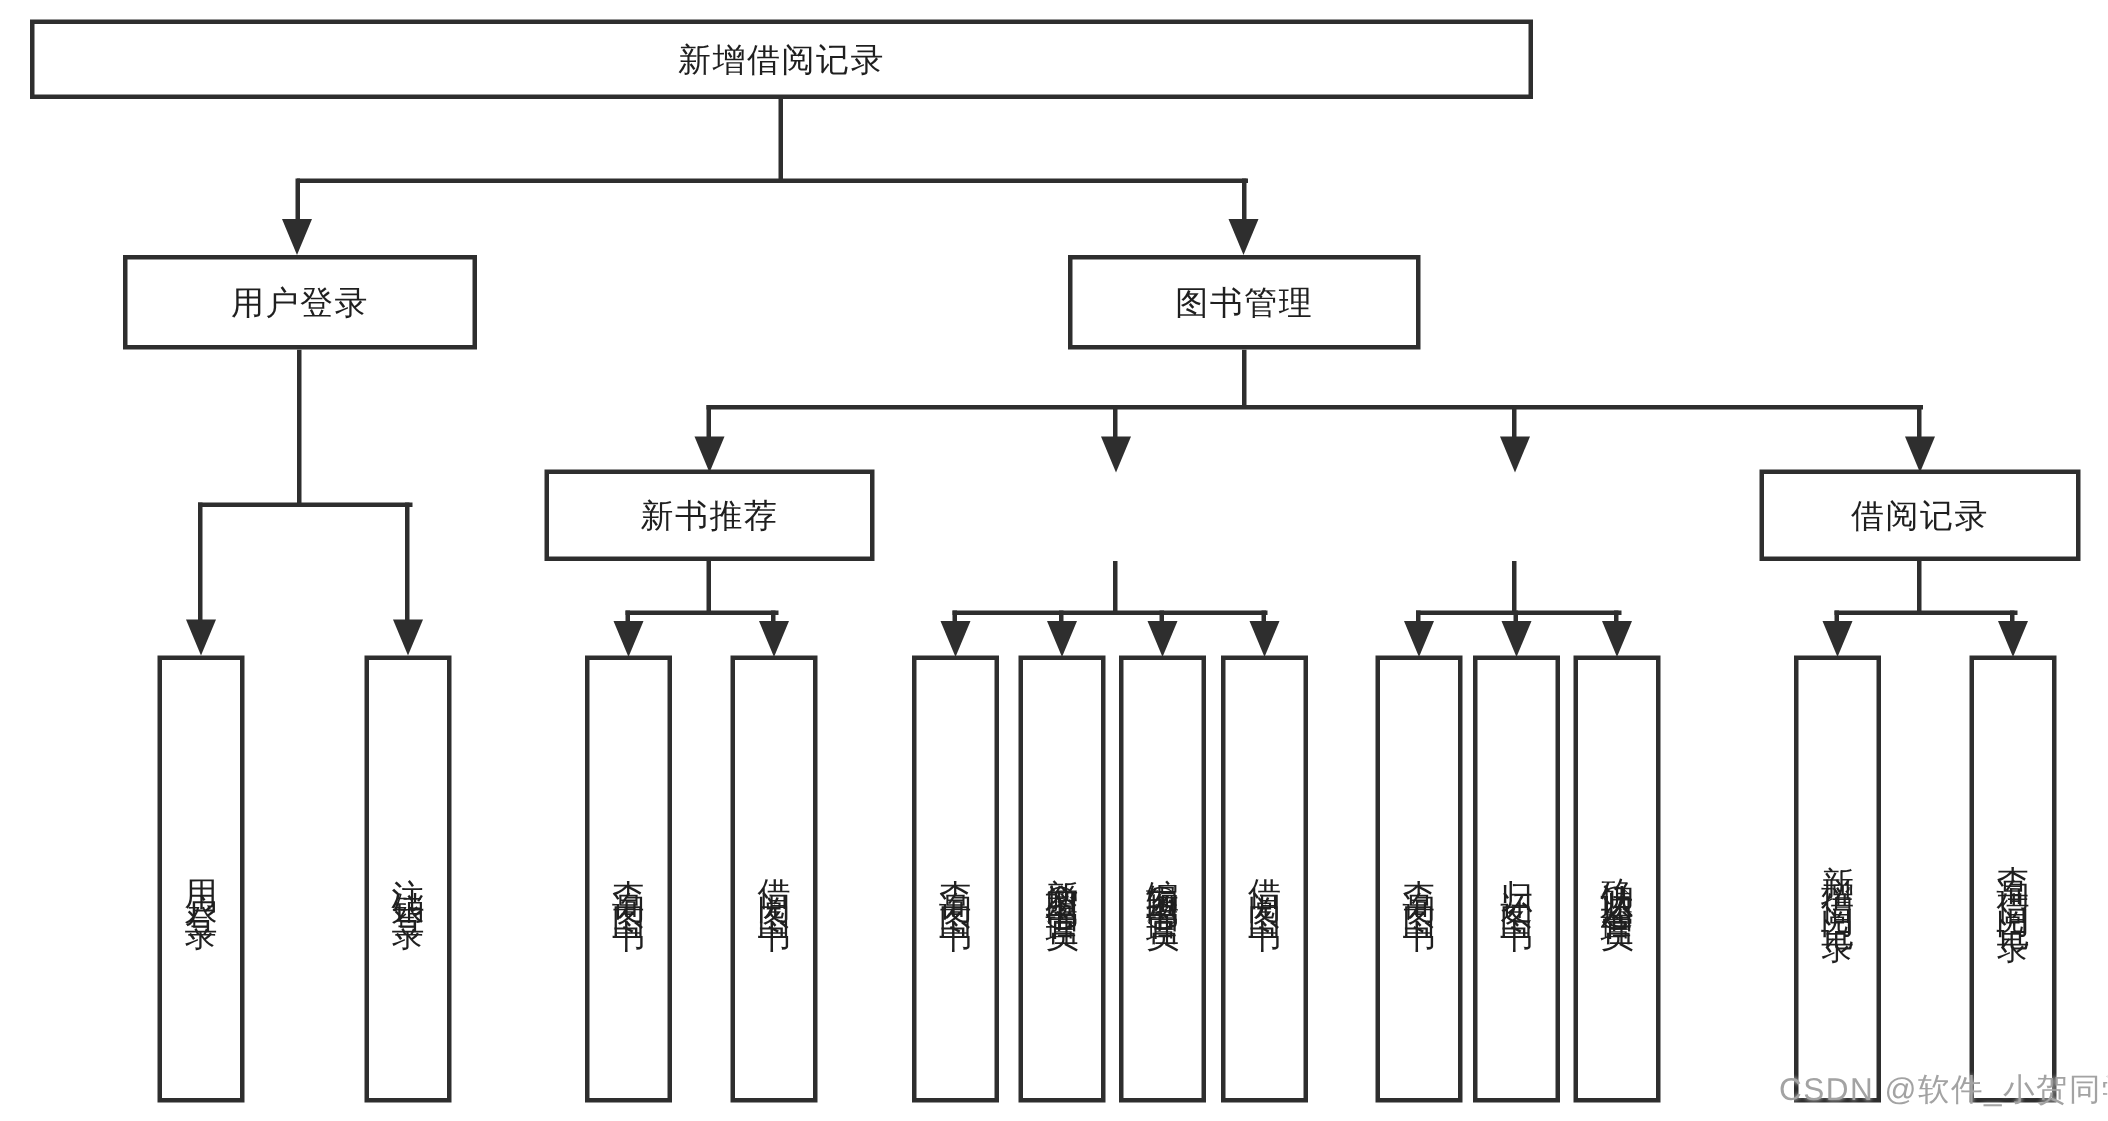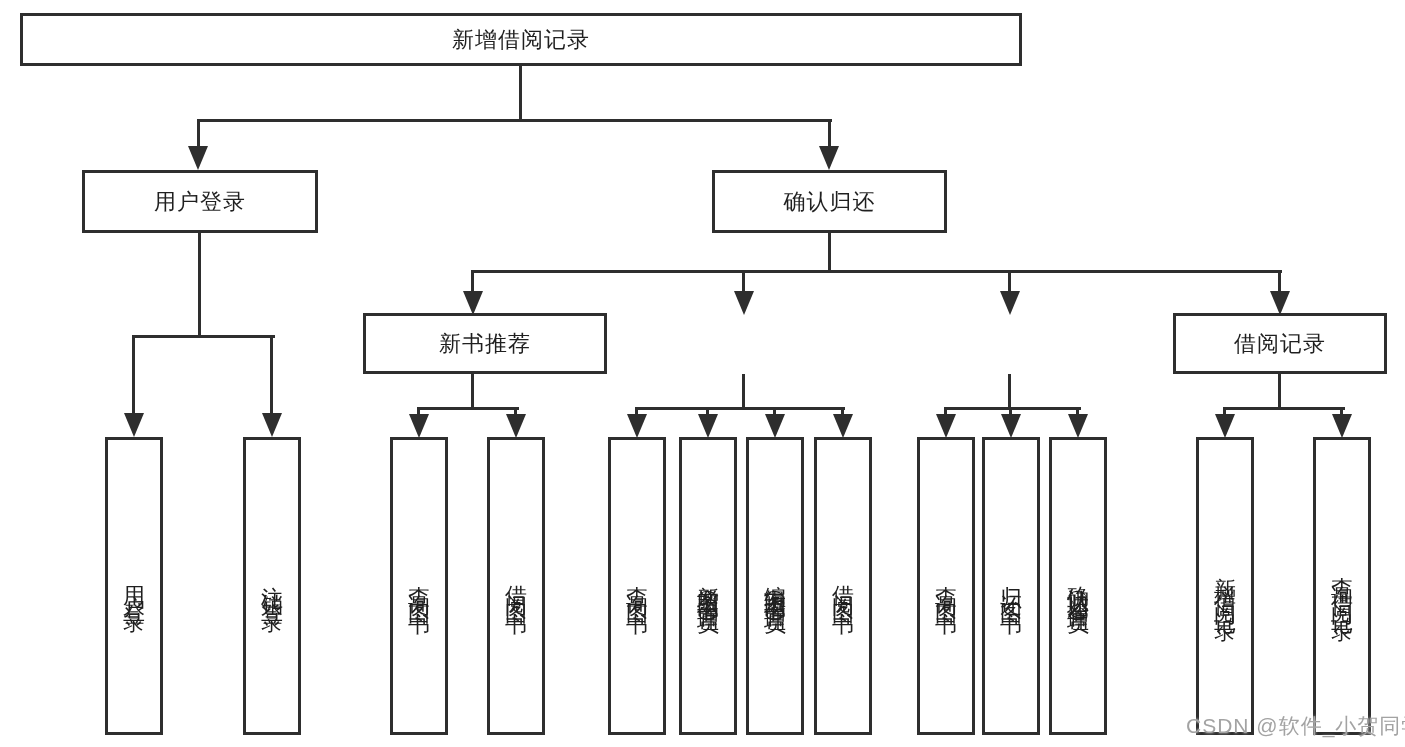--- a/index.html
+++ b/index.html
@@ -39,24 +39,24 @@
 <div class="canvas">
 
   <div class="box" style="left:20px;top:13px;width:1002px;height:53px">
     <span class="hlabel">新增借阅记录</span>
   </div>
 
   <div class="box" style="left:82px;top:170px;width:236px;height:63px">
     <span class="hlabel">用户登录</span>
   </div>
   <div class="box" style="left:712px;top:170px;width:235px;height:63px">
-    <span class="hlabel">确认归还</span>
+    <span class="hlabel">图书管理</span>
   </div>
 
-  <div class="box" style="left:363px;top:313px;width:244px;height:61px">
+  <div class="box" style="left:363px;top:313px;width:220px;height:61px">
     <span class="hlabel">新书推荐</span>
   </div>
   <div class="box" style="left:1173px;top:313px;width:214px;height:61px">
     <span class="hlabel">借阅记录</span>
   </div>
 
   <div class="box" style="left:105px;top:437px;width:58px;height:298px">
     <span class="vlabel">用户登录</span>
   </div>
   <div class="box" style="left:243px;top:437px;width:58px;height:298px">

